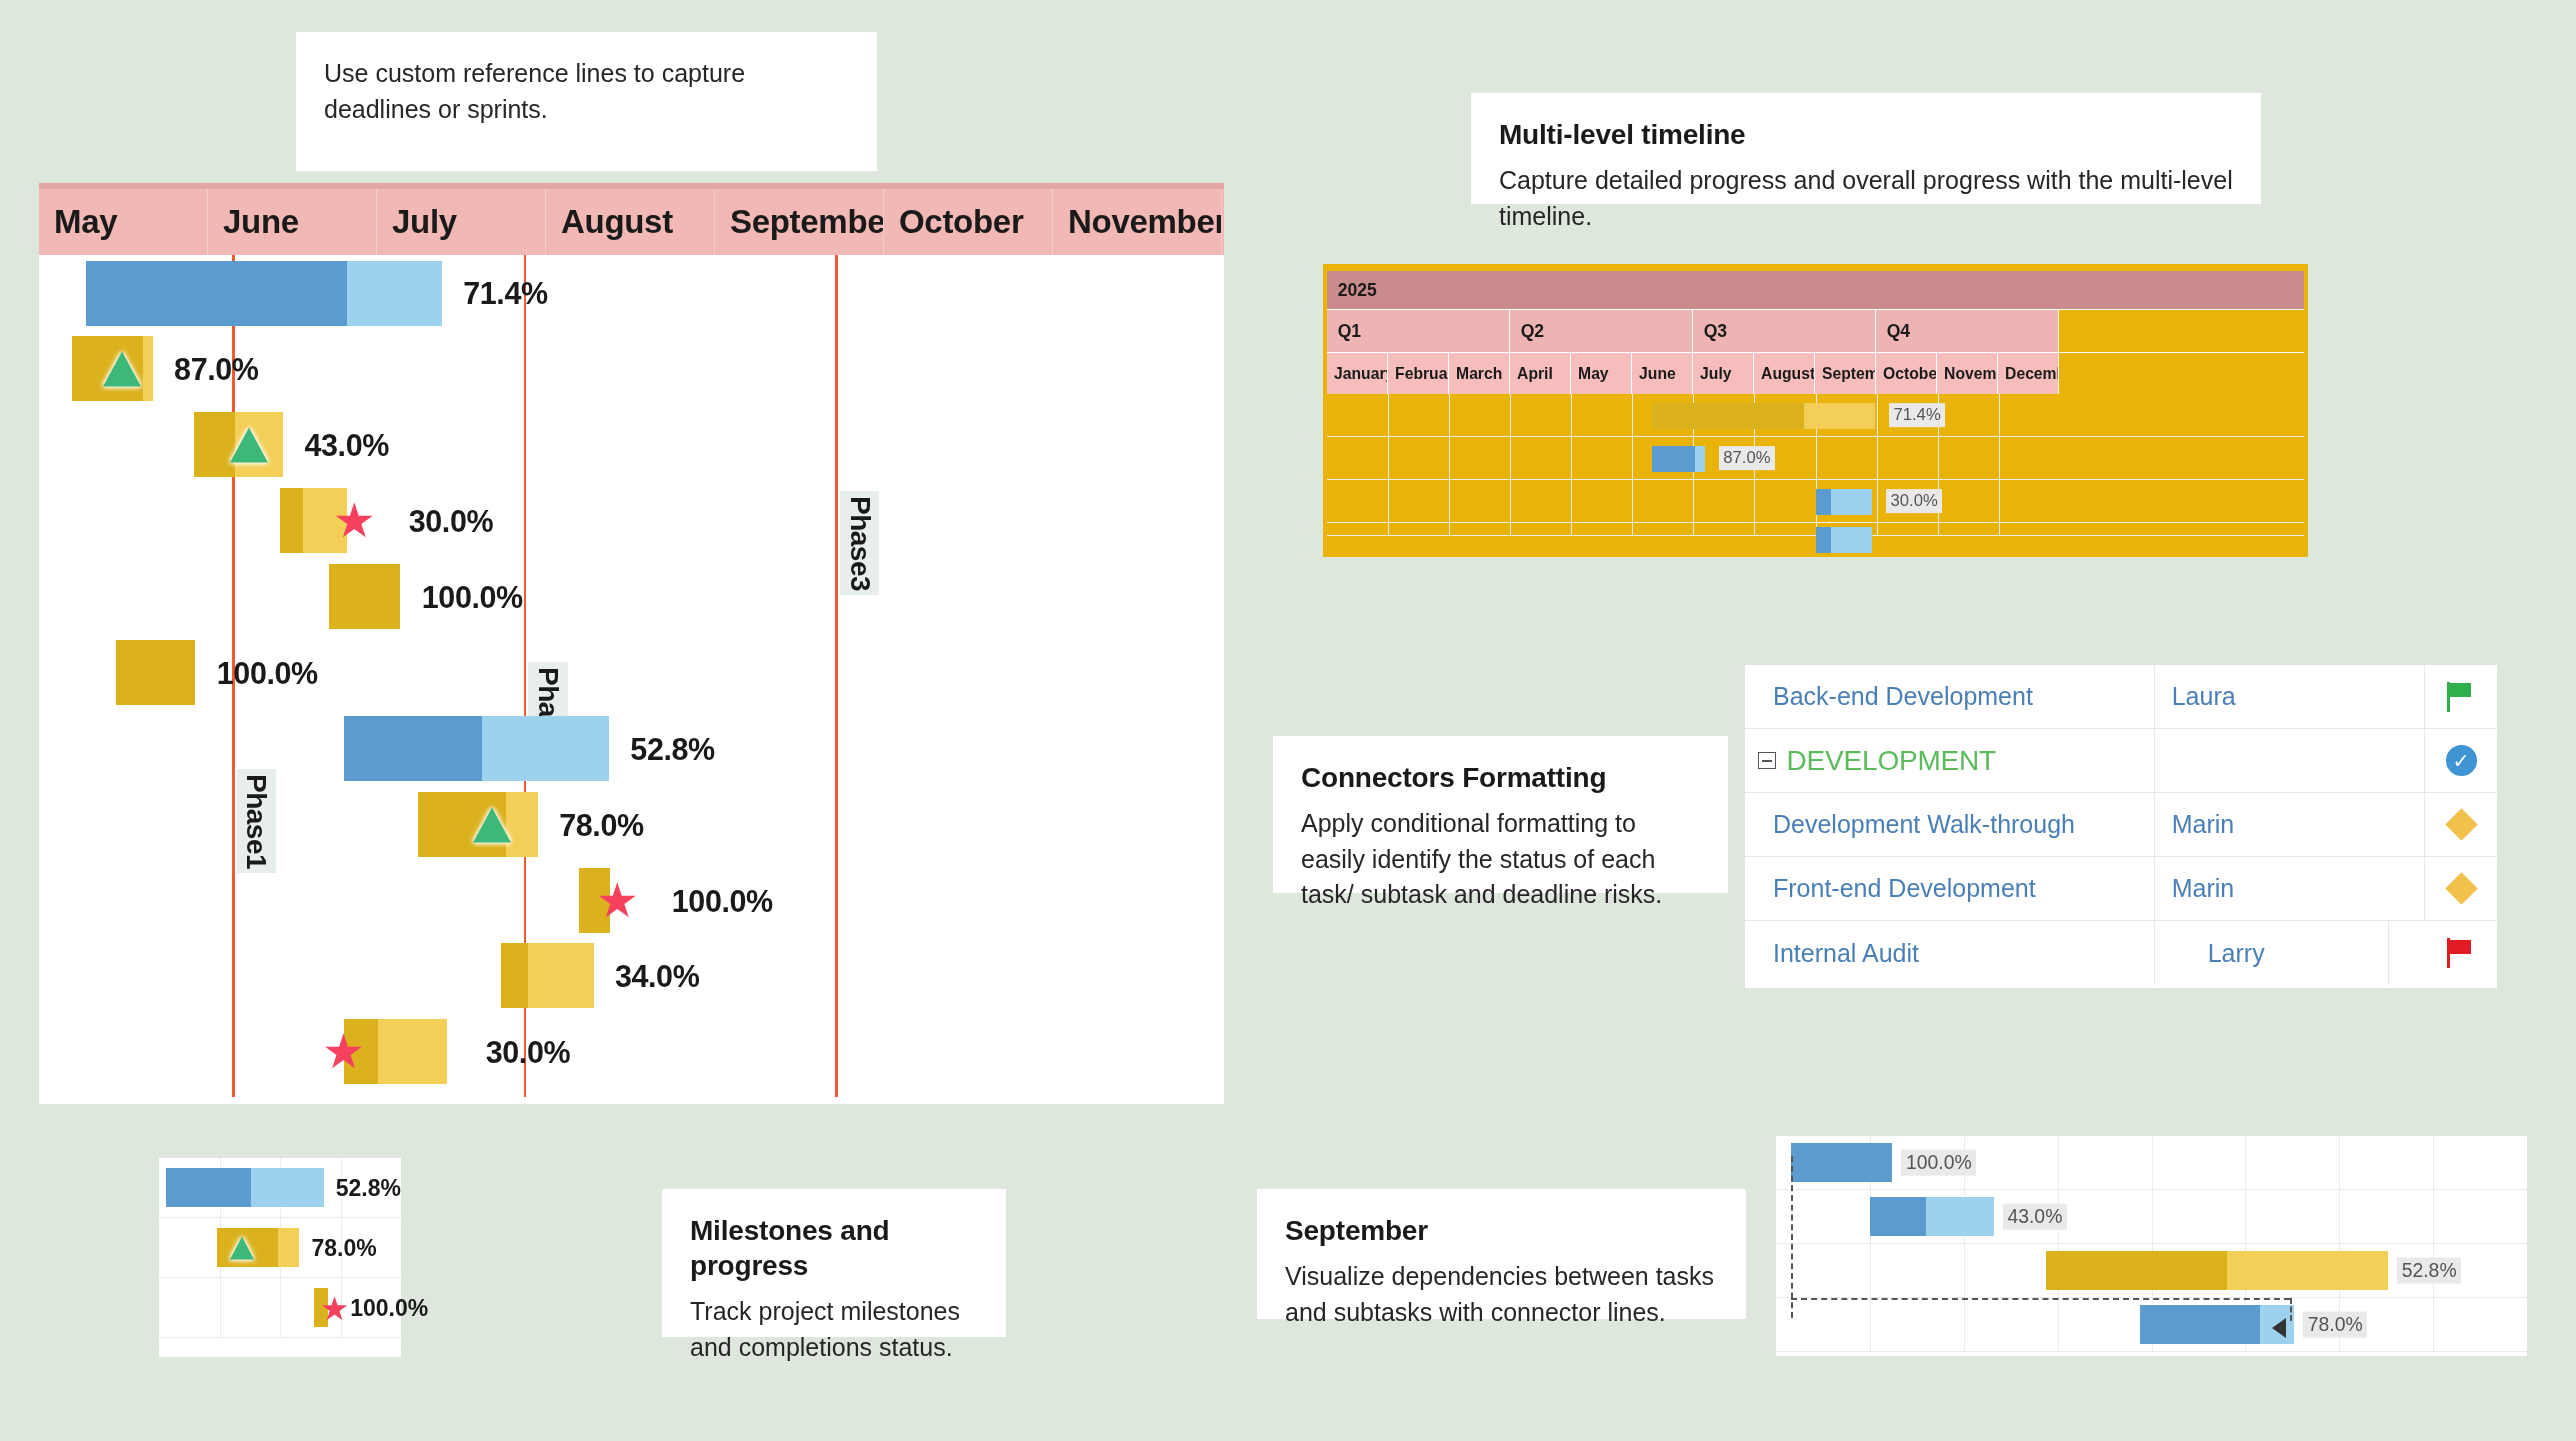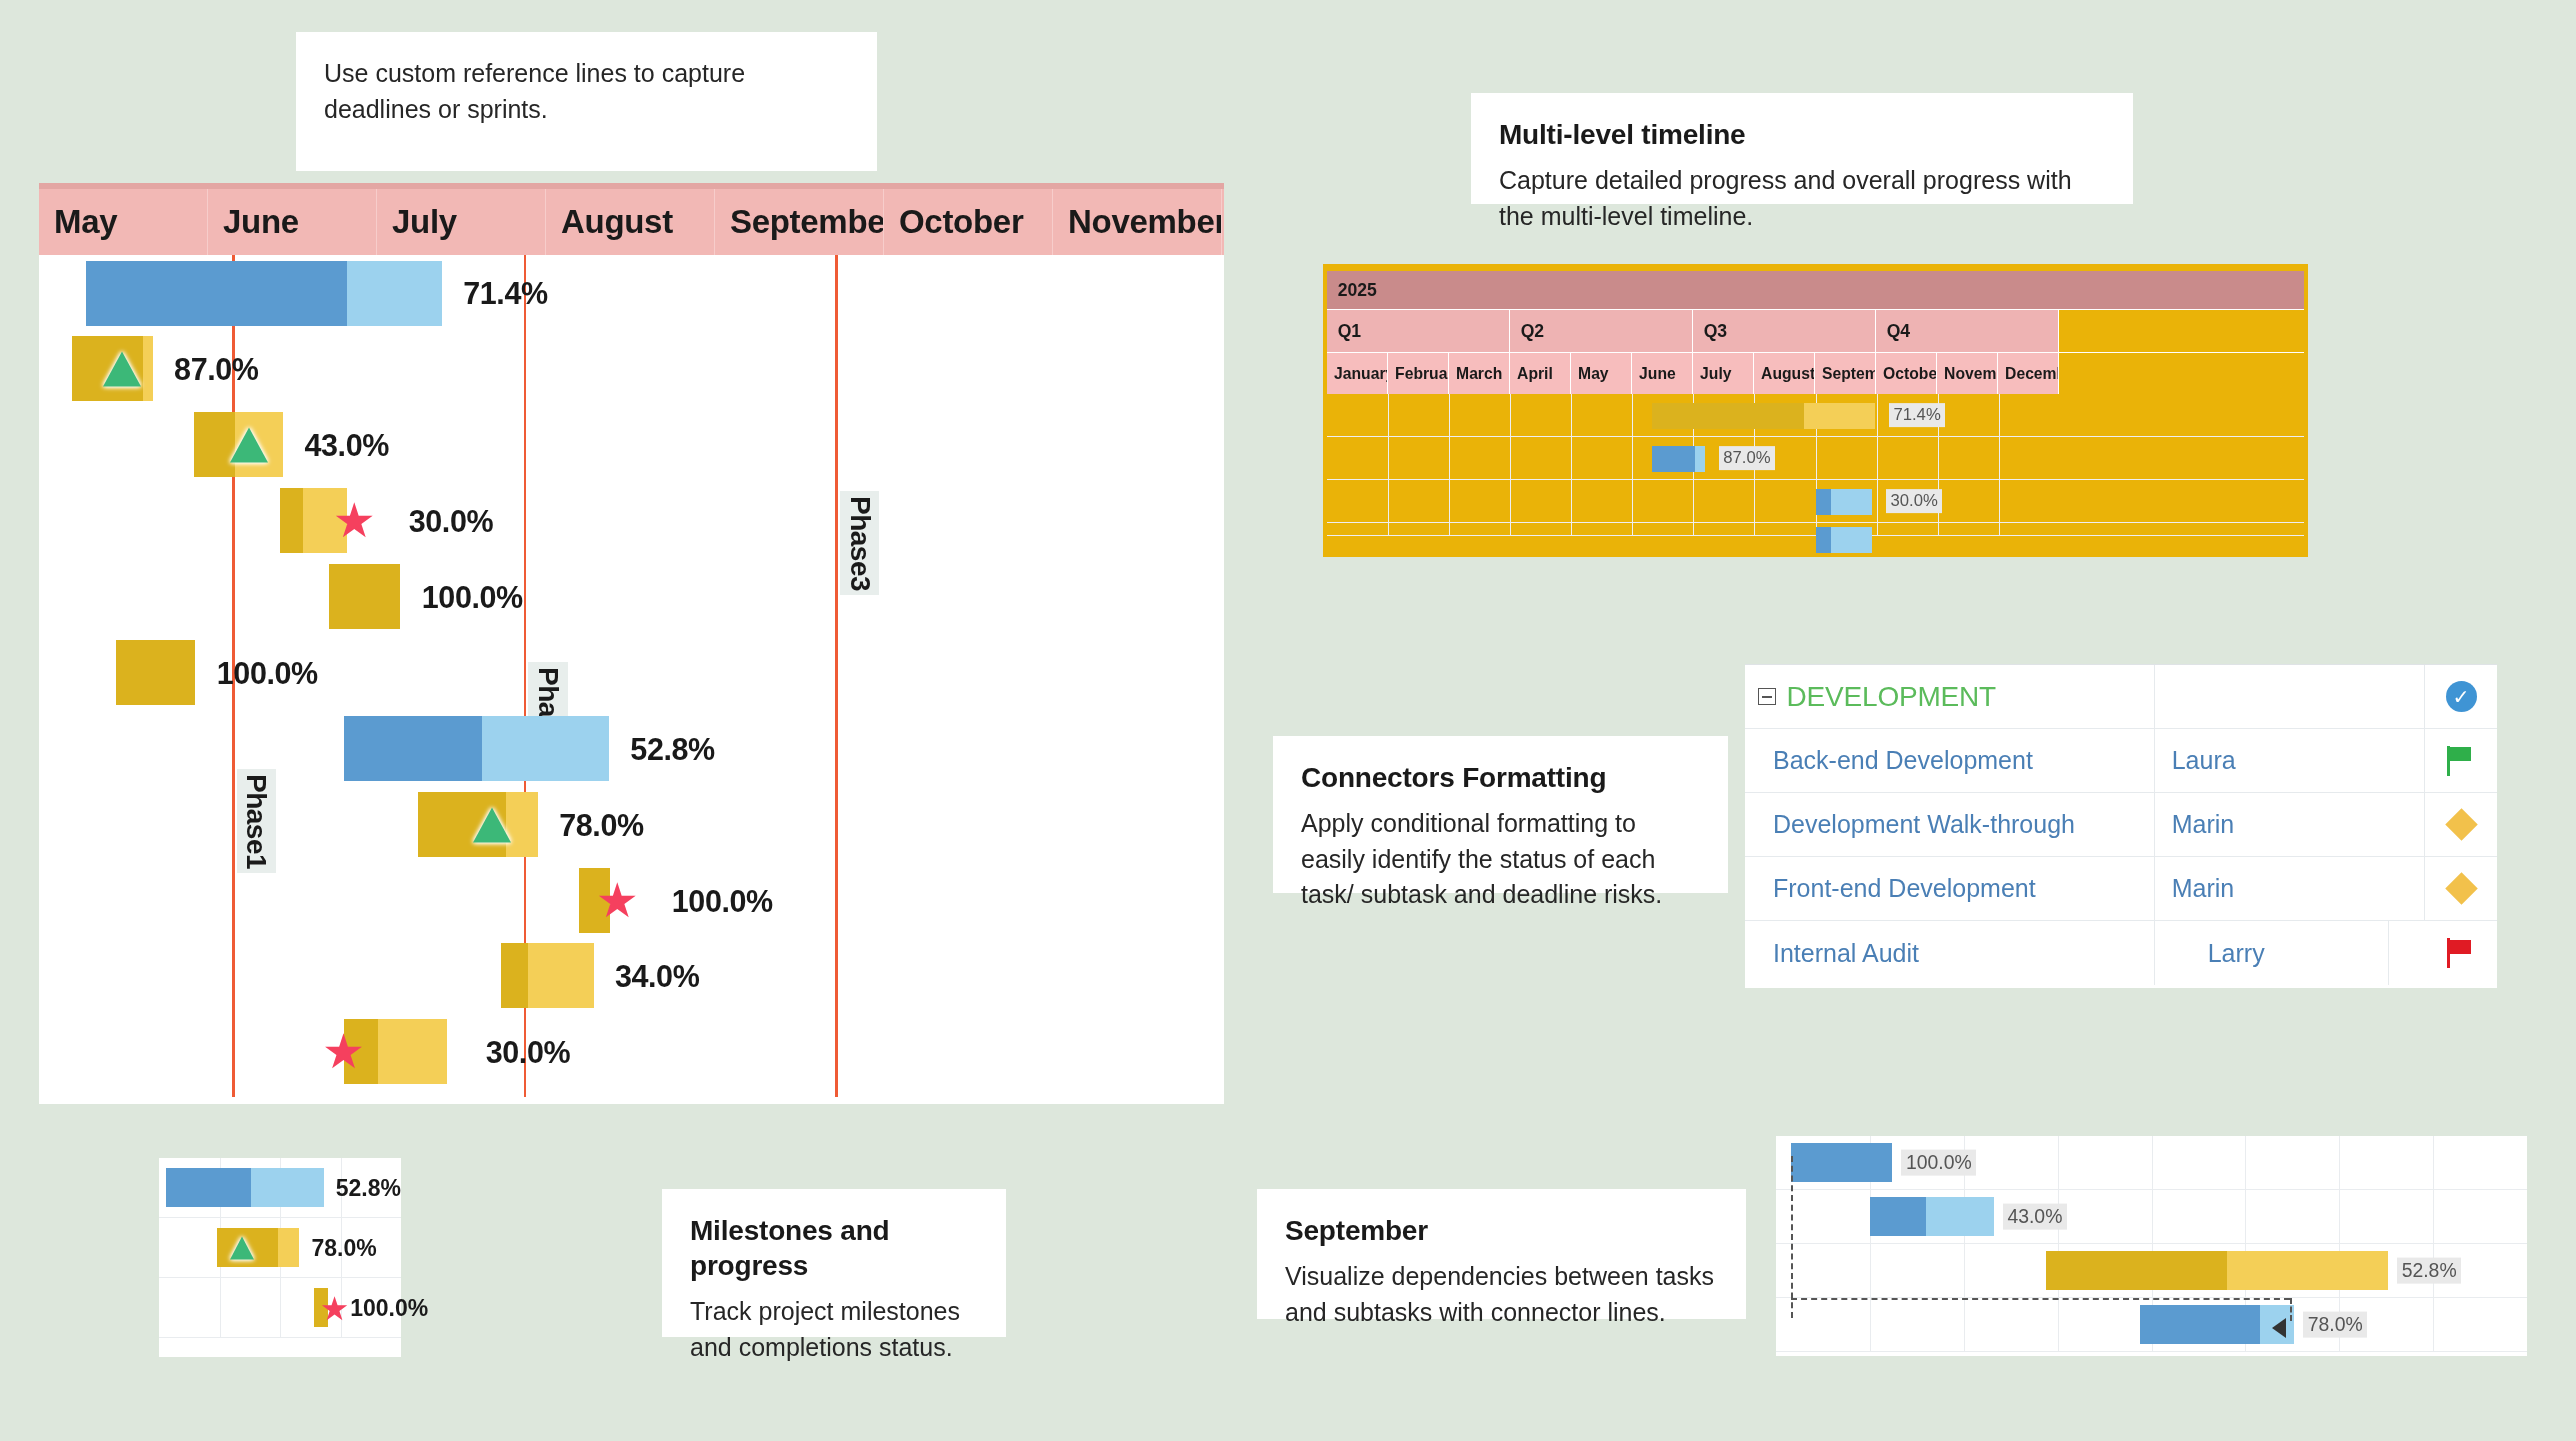--- a/index.html
+++ b/index.html
@@ -213,21 +213,21 @@
     border-right: 14px solid #333;
   }
 </style>
 </head>
 <body>
 
 <div class="callout" style="left:296px; top:32px; width:581px; height:139px;">
   <div class="c-body">Use custom reference lines to capture deadlines or sprints.</div>
 </div>
 
-<div class="callout" style="left:1471px; top:93px; width:662px; height:111px;">
+<div class="callout" style="left:1471px; top:93px; width:790px; height:111px;">
   <div class="c-title">Multi-level timeline</div>
   <div class="c-body">Capture detailed progress and overall progress with the multi-level timeline.</div>
 </div>
 
 <div class="callout" style="left:1273px; top:736px; width:455px; height:157px;">
   <div class="c-title">Connectors Formatting</div>
   <div class="c-body">Apply conditional formatting to easily identify the status of each task/ subtask and deadline risks.</div>
 </div>
 
 <div class="callout" style="left:662px; top:1189px; width:344px; height:148px;">
@@ -437,42 +437,42 @@
             <div class="l" style="width: 72.4138%; background: rgb(156, 210, 238);"></div>
           </div>
         </div>
       </div>
   </div>
 </div>
 
 <div id="cf-table">
     <div class="cf-row">
       <div class="cf-c1">
-        <span class="collapse-box"></span>
-        <span class="grouphdr">DEVELOPMENT</span>
-      </div>
-      <div class="cf-c2x">
-        <span class="towner"></span>
-      </div>
-      <div class="cf-c3">
-        <div class="ic-check">✓</div>
-      </div>
-    </div>
-    <div class="cf-row">
-      <div class="cf-c1">
         <span class="tname" style="padding-left: 15px;">Back-end Development</span>
       </div>
       <div class="cf-c2x">
         <span class="towner">Laura</span>
       </div>
       <div class="cf-c3">
         <div class="ic-flag">
           <span class="pole" style="background:#2faf4a"></span>
           <span class="cloth" style="background:#2faf4a"></span>
         </div>
+      </div>
+    </div>
+    <div class="cf-row">
+      <div class="cf-c1">
+        <span class="collapse-box"></span>
+        <span class="grouphdr">DEVELOPMENT</span>
+      </div>
+      <div class="cf-c2x">
+        <span class="towner"></span>
+      </div>
+      <div class="cf-c3">
+        <div class="ic-check">✓</div>
       </div>
     </div>
     <div class="cf-row">
       <div class="cf-c1">
         <span class="tname" style="padding-left: 15px;">Development Walk-through</span>
       </div>
       <div class="cf-c2x">
         <span class="towner">Marin</span>
       </div>
       <div class="cf-c3">

